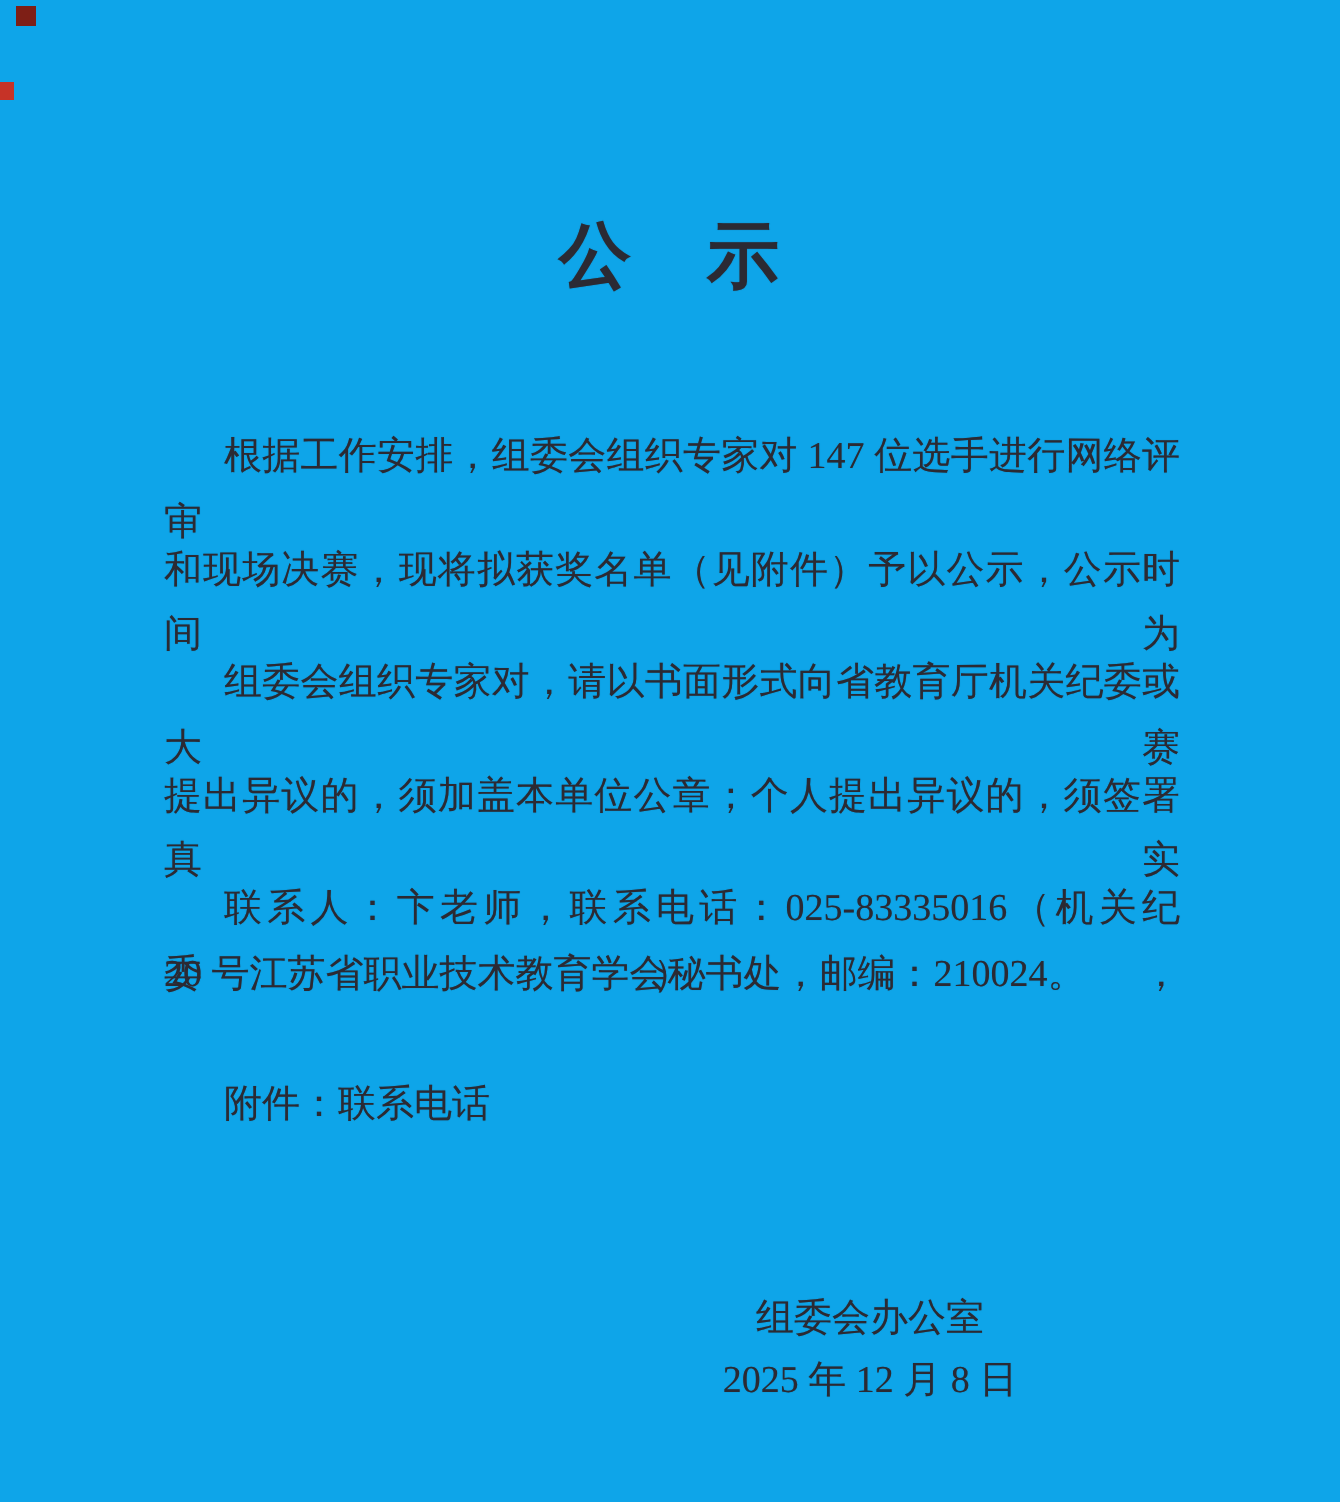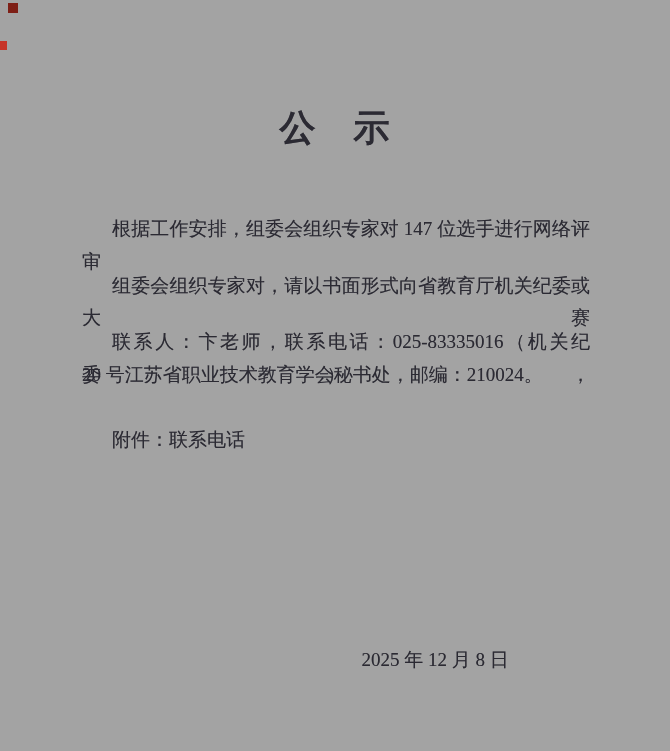--- a/index.html
+++ b/index.html
@@ -9,21 +9,21 @@
   body {
     width: 670px;
     height: 751px;
     background: #ffffff;
     overflow: hidden;
   }
   .page {
     position: relative;
     width: 670px;
     height: 751px;
-    background: #a3a3a3;
+    background: #0ea5e9;
     font-family: "Liberation Serif", "DejaVu Serif", serif;
     color: #2b2a33;
   }
   
   .scan-mark-1 {
     position: absolute;
     left: 8px;
     top: 3px;
     width: 10px;
     height: 10px;
@@ -91,28 +91,31 @@
 
 <div class="page">
 
   <div class="scan-mark-1"></div>
   <div class="scan-mark-2"></div>
 
   <div class="doc-title">公　示</div>
 
   <div class="body-block">
     <div class="ln fj ind">根据工作安排，组委会组织专家对 147 位选手进行网络评审</div>
+    <div class="ln fj">和现场决赛，现将拟获奖名单（见附件）予以公示，公示时间为</div>
 
     <div class="ln fj ind">组委会组织专家对，请以书面形式向省教育厅机关纪委或大赛</div>
+    <div class="ln fj">提出异议的，须加盖本单位公章；个人提出异议的，须签署真实</div>
 
     <div class="ln fj ind">联系人：卞老师，联系电话：025-83335016（机关纪委），</div>
     <div class="ln">20 号江苏省职业技术教育学会秘书处，邮编：210024。</div>
 
     <div class="blank"></div>
 
     <div class="ln ind">附件：联系电话</div>
   </div>
 
   <div class="sig-block">
+    <div class="sig-line">组委会办公室</div>
     <div class="sig-line">2025 年 12 月 8 日</div>
   </div>
 
 </div>
 
 </body></html>

